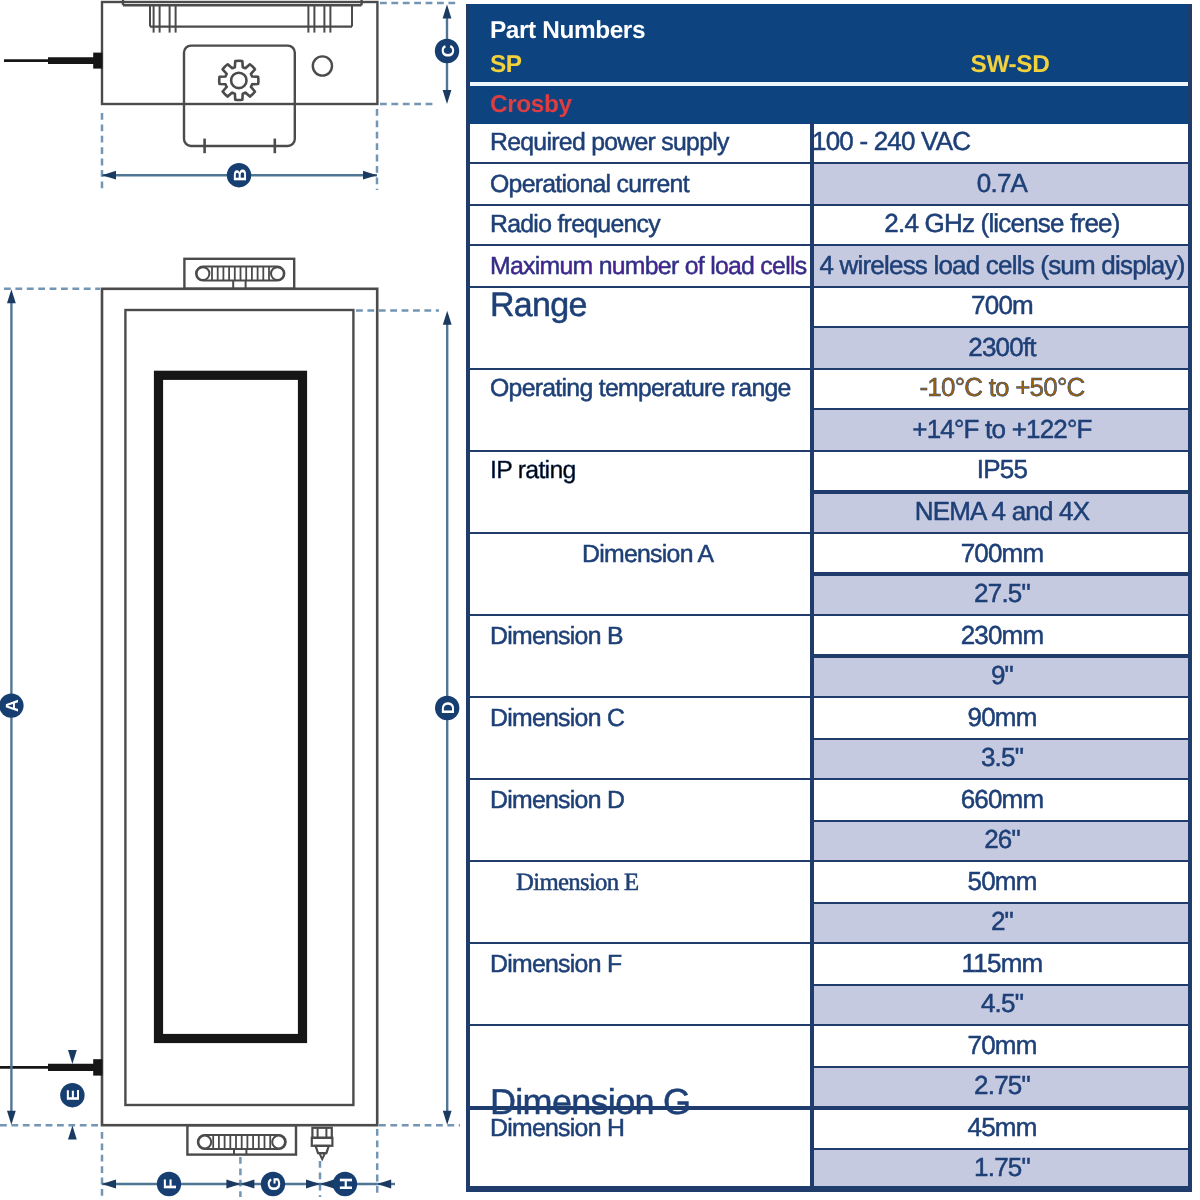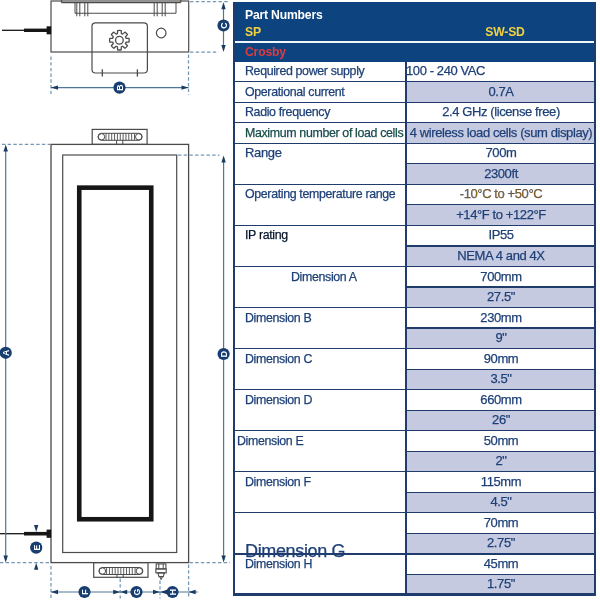--- a/index.html
+++ b/index.html
@@ -153,25 +153,25 @@
       <div style="position:absolute;left:12px;top:59.20px;width:159.0px;height:20.53px;color:#1e4077;font-size:12.4px;letter-spacing:-0.35px;line-height:20.53px;white-space:nowrap;z-index:4;-webkit-text-stroke:0.25px #1e4077;">Required power supply</div>
       <div style="position:absolute;left:173.0px;top:59.20px;width:190.0px;height:20.53px;color:#1e4077;font-size:13px;letter-spacing:-0.4px;line-height:20.53px;text-align:left;white-space:nowrap;z-index:4;-webkit-text-stroke:0.25px #1e4077;">100 - 240 VAC</div>
       <div style="position:absolute;left:0;top:79.13px;width:363.0px;height:1.2px;background:#1f3c6d;z-index:3"></div>
       <div style="position:absolute;left:12px;top:79.73px;width:159.0px;height:20.53px;color:#1e4077;font-size:12.4px;letter-spacing:-0.35px;line-height:20.53px;white-space:nowrap;z-index:4;-webkit-text-stroke:0.25px #1e4077;">Operational current</div>
       <div style="position:absolute;left:173.0px;top:79.73px;width:190.0px;height:20.53px;background:#c6cae1;z-index:1"></div>
       <div style="position:absolute;left:173.0px;top:79.73px;width:190.0px;height:20.53px;color:#1e4077;font-size:13px;letter-spacing:-0.4px;line-height:20.53px;text-align:center;white-space:nowrap;z-index:4;-webkit-text-stroke:0.25px #1e4077;">0.7A</div>
       <div style="position:absolute;left:0;top:99.66px;width:363.0px;height:1.2px;background:#1f3c6d;z-index:3"></div>
       <div style="position:absolute;left:12px;top:100.26px;width:159.0px;height:20.53px;color:#1e4077;font-size:12.4px;letter-spacing:-0.35px;line-height:20.53px;white-space:nowrap;z-index:4;-webkit-text-stroke:0.25px #1e4077;">Radio frequency</div>
       <div style="position:absolute;left:173.0px;top:100.26px;width:190.0px;height:20.53px;color:#1e4077;font-size:13px;letter-spacing:-0.4px;line-height:20.53px;text-align:center;white-space:nowrap;z-index:4;-webkit-text-stroke:0.25px #1e4077;">2.4 GHz (license free)</div>
       <div style="position:absolute;left:0;top:120.19px;width:363.0px;height:1.2px;background:#1f3c6d;z-index:3"></div>
-      <div style="position:absolute;left:12px;top:120.79px;width:127px;height:20.53px;color:#14532d;font-size:12.4px;letter-spacing:-0.35px;line-height:20.53px;white-space:nowrap;z-index:4;-webkit-text-stroke:0.25px #1e4077;">Maximum number of load cells</div>
+      <div style="position:absolute;left:12px;top:120.79px;width:127px;height:20.53px;color:#4c1d95;font-size:12.4px;letter-spacing:-0.35px;line-height:20.53px;white-space:nowrap;z-index:4;-webkit-text-stroke:0.25px #1e4077;">Maximum number of load cells</div>
       <div style="position:absolute;left:173.0px;top:120.79px;width:190.0px;height:20.53px;background:#c6cae1;z-index:1"></div>
       <div style="position:absolute;left:173.0px;top:120.79px;width:190.0px;height:20.53px;color:#1e4077;font-size:13px;letter-spacing:-0.4px;line-height:20.53px;text-align:center;white-space:nowrap;z-index:4;-webkit-text-stroke:0.25px #1e4077;">4 wireless load cells (sum display)</div>
       <div style="position:absolute;left:0;top:140.72px;width:363.0px;height:1.2px;background:#1f3c6d;z-index:3"></div>
-      <div style="position:absolute;left:12px;top:141.32px;width:159.0px;height:20.53px;color:#1e4077;font-size:13px;letter-spacing:-0.35px;line-height:20.53px;white-space:nowrap;z-index:4;-webkit-text-stroke:0.25px #1e4077;">Range</div>
+      <div style="position:absolute;left:12px;top:141.32px;width:159.0px;height:20.53px;color:#1e4077;font-size:17px;letter-spacing:-0.35px;line-height:20.53px;white-space:nowrap;z-index:4;-webkit-text-stroke:0.25px #1e4077;">Range</div>
       <div style="position:absolute;left:173.0px;top:141.32px;width:190.0px;height:20.53px;color:#1e4077;font-size:13px;letter-spacing:-0.4px;line-height:20.53px;text-align:center;white-space:nowrap;z-index:4;-webkit-text-stroke:0.25px #1e4077;">700m</div>
       <div style="position:absolute;left:173.0px;top:161.85px;width:190.0px;height:20.53px;background:#c6cae1;z-index:1"></div>
       <div style="position:absolute;left:173.0px;top:161.85px;width:190.0px;height:20.53px;color:#1e4077;font-size:13px;letter-spacing:-0.4px;line-height:20.53px;text-align:center;white-space:nowrap;z-index:4;-webkit-text-stroke:0.25px #1e4077;">2300ft</div>
       <div style="position:absolute;left:173.0px;top:161.25px;width:190.0px;height:1.2px;background:#1f3c6d;z-index:3"></div>
       <div style="position:absolute;left:0;top:181.78px;width:363.0px;height:1.2px;background:#1f3c6d;z-index:3"></div>
       <div style="position:absolute;left:12px;top:182.38px;width:159.0px;height:20.53px;color:#1e4077;font-size:12.4px;letter-spacing:-0.35px;line-height:20.53px;white-space:nowrap;z-index:4;-webkit-text-stroke:0.25px #1e4077;">Operating temperature range</div>
       <div style="position:absolute;left:173.0px;top:182.38px;width:190.0px;height:20.53px;color:#a16207;font-size:13px;letter-spacing:-0.4px;line-height:20.53px;text-align:center;white-space:nowrap;z-index:4;-webkit-text-stroke:0.25px #1e4077;">-10°C to +50°C</div>
       <div style="position:absolute;left:173.0px;top:202.91px;width:190.0px;height:20.53px;background:#c6cae1;z-index:1"></div>
       <div style="position:absolute;left:173.0px;top:202.91px;width:190.0px;height:20.53px;color:#1e4077;font-size:13px;letter-spacing:-0.4px;line-height:20.53px;text-align:center;white-space:nowrap;z-index:4;-webkit-text-stroke:0.25px #1e4077;">+14°F to +122°F</div>
       <div style="position:absolute;left:173.0px;top:202.31px;width:190.0px;height:1.2px;background:#1f3c6d;z-index:3"></div>
@@ -199,21 +199,21 @@
       <div style="position:absolute;left:173.0px;top:367.15px;width:190.0px;height:20.53px;background:#c6cae1;z-index:1"></div>
       <div style="position:absolute;left:173.0px;top:367.15px;width:190.0px;height:20.53px;color:#1e4077;font-size:13px;letter-spacing:-0.4px;line-height:20.53px;text-align:center;white-space:nowrap;z-index:4;-webkit-text-stroke:0.25px #1e4077;">3.5"</div>
       <div style="position:absolute;left:173.0px;top:366.55px;width:190.0px;height:1.2px;background:#1f3c6d;z-index:3"></div>
       <div style="position:absolute;left:0;top:387.08px;width:363.0px;height:1.2px;background:#1f3c6d;z-index:3"></div>
       <div style="position:absolute;left:12px;top:387.68px;width:159.0px;height:20.53px;color:#1e4077;font-size:12.4px;letter-spacing:-0.35px;line-height:20.53px;white-space:nowrap;z-index:4;-webkit-text-stroke:0.25px #1e4077;">Dimension D</div>
       <div style="position:absolute;left:173.0px;top:387.68px;width:190.0px;height:20.53px;color:#1e4077;font-size:13px;letter-spacing:-0.4px;line-height:20.53px;text-align:center;white-space:nowrap;z-index:4;-webkit-text-stroke:0.25px #1e4077;">660mm</div>
       <div style="position:absolute;left:173.0px;top:408.21px;width:190.0px;height:20.53px;background:#c6cae1;z-index:1"></div>
       <div style="position:absolute;left:173.0px;top:408.21px;width:190.0px;height:20.53px;color:#1e4077;font-size:13px;letter-spacing:-0.4px;line-height:20.53px;text-align:center;white-space:nowrap;z-index:4;-webkit-text-stroke:0.25px #1e4077;">26"</div>
       <div style="position:absolute;left:173.0px;top:407.61px;width:190.0px;height:1.2px;background:#1f3c6d;z-index:3"></div>
       <div style="position:absolute;left:0;top:428.14px;width:363.0px;height:1.2px;background:#1f3c6d;z-index:3"></div>
-      <div style="position:absolute;left:4px;top:428.74px;width:159.0px;height:20.53px;color:#1e4077;font-size:12.4px;letter-spacing:-0.35px;line-height:20.53px;white-space:nowrap;z-index:4;-webkit-text-stroke:0.25px #1e4077;">Dimension E</div>
+      <div style="position:absolute;left:25px;top:428.74px;width:159.0px;height:20.53px;color:#1e4077;font-size:12.4px;letter-spacing:-0.35px;line-height:20.53px;white-space:nowrap;z-index:4;font-family:Liberation Serif, serif;-webkit-text-stroke:0.25px #1e4077;">Dimension E</div>
       <div style="position:absolute;left:173.0px;top:428.74px;width:190.0px;height:20.53px;color:#1e4077;font-size:13px;letter-spacing:-0.4px;line-height:20.53px;text-align:center;white-space:nowrap;z-index:4;-webkit-text-stroke:0.25px #1e4077;">50mm</div>
       <div style="position:absolute;left:173.0px;top:449.27px;width:190.0px;height:20.53px;background:#c6cae1;z-index:1"></div>
       <div style="position:absolute;left:173.0px;top:449.27px;width:190.0px;height:20.53px;color:#1e4077;font-size:13px;letter-spacing:-0.4px;line-height:20.53px;text-align:center;white-space:nowrap;z-index:4;-webkit-text-stroke:0.25px #1e4077;">2"</div>
       <div style="position:absolute;left:173.0px;top:448.67px;width:190.0px;height:1.2px;background:#1f3c6d;z-index:3"></div>
       <div style="position:absolute;left:0;top:469.20px;width:363.0px;height:1.2px;background:#1f3c6d;z-index:3"></div>
       <div style="position:absolute;left:12px;top:469.80px;width:159.0px;height:20.53px;color:#1e4077;font-size:12.4px;letter-spacing:-0.35px;line-height:20.53px;white-space:nowrap;z-index:4;-webkit-text-stroke:0.25px #1e4077;">Dimension F</div>
       <div style="position:absolute;left:173.0px;top:469.80px;width:190.0px;height:20.53px;color:#1e4077;font-size:13px;letter-spacing:-0.4px;line-height:20.53px;text-align:center;white-space:nowrap;z-index:4;-webkit-text-stroke:0.25px #1e4077;">115mm</div>
       <div style="position:absolute;left:173.0px;top:490.33px;width:190.0px;height:20.53px;background:#c6cae1;z-index:1"></div>
       <div style="position:absolute;left:173.0px;top:490.33px;width:190.0px;height:20.53px;color:#1e4077;font-size:13px;letter-spacing:-0.4px;line-height:20.53px;text-align:center;white-space:nowrap;z-index:4;-webkit-text-stroke:0.25px #1e4077;">4.5"</div>
       <div style="position:absolute;left:173.0px;top:489.73px;width:190.0px;height:1.2px;background:#1f3c6d;z-index:3"></div>

